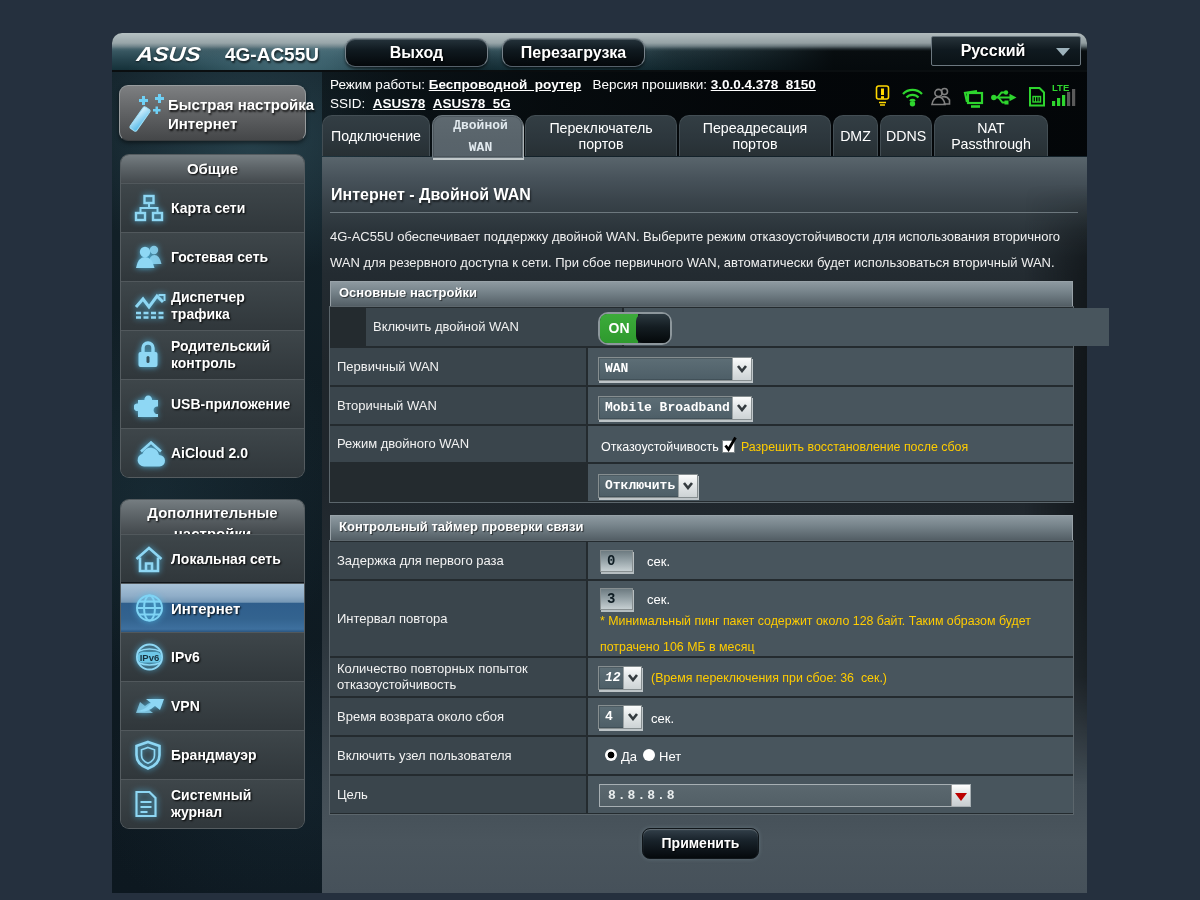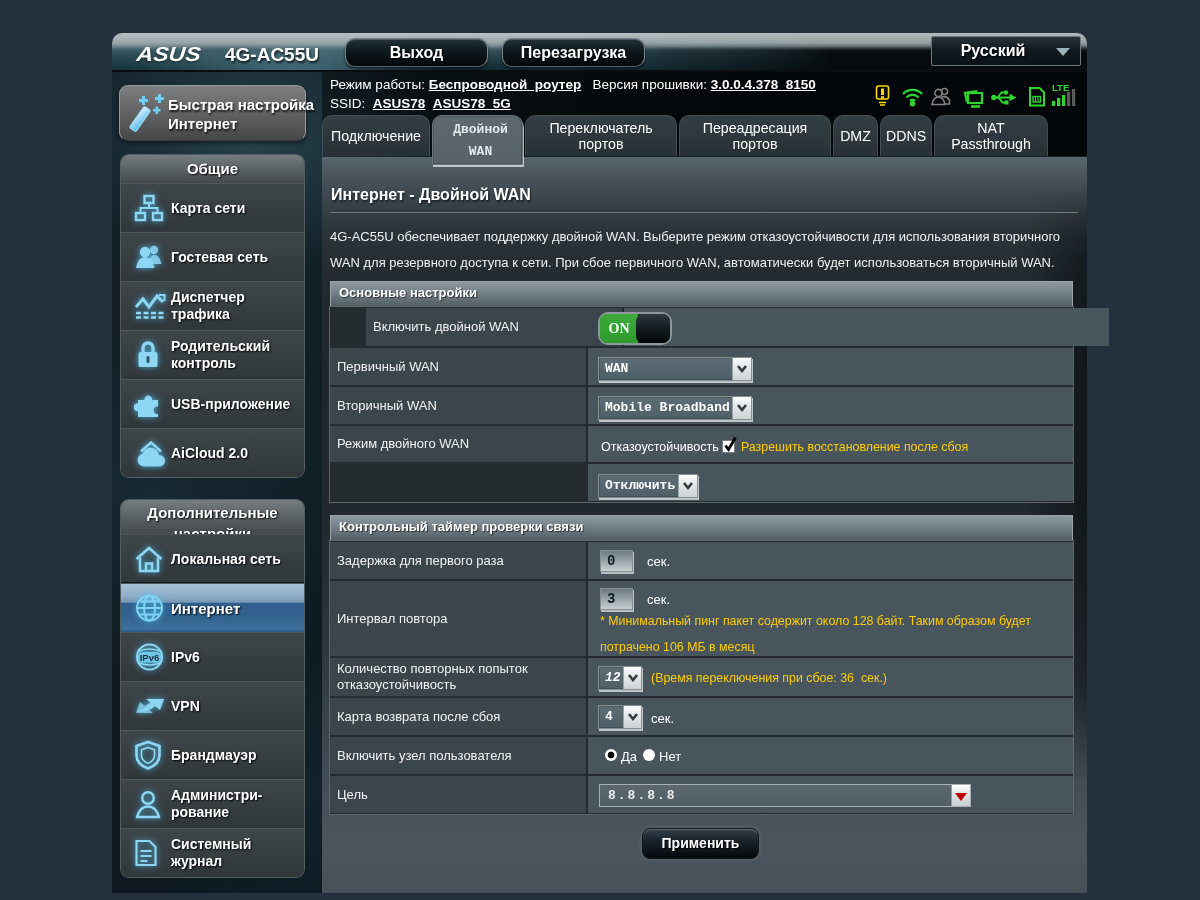--- a/index.html
+++ b/index.html
@@ -31,21 +31,21 @@
 #lang{position:absolute;left:931px;top:36px;width:150px;height:30px;border-radius:2px;color:#fff;font-size:16px;font-weight:bold;text-align:center;line-height:28px;
  background:linear-gradient(180deg,#27333a 0%,#101a20 45%,#0a1216 100%);
  border:1px solid #6c7880;text-shadow:1px 1px 2px #000;padding-right:26px;}
 #lang .tri{position:absolute;right:10px;top:11px;width:0;height:0;border-left:7px solid transparent;border-right:7px solid transparent;border-top:8px solid #9db2bb;}
 .inf{position:absolute;color:#fff;font-size:13.5px;white-space:nowrap;}
 .inf u{text-decoration:underline;font-weight:bold;}
 
 .tab{position:absolute;top:115px;height:41px;border-radius:10px 10px 0 0;color:#fff;font-size:14.2px;text-align:center;
  background:linear-gradient(180deg,#333e44 0%,#2c363c 60%,#273034 100%);
  border:1px solid #434e54;border-bottom:none;display:flex;align-items:center;justify-content:center;line-height:15.5px;padding-top:1px;}
-.tab.sel{background:linear-gradient(180deg,#5e6970 0%,#59646b 60%,#57626a 100%);height:50px;z-index:5;border-color:#6b767d;color:#e2eaef;}
+.tab.sel{background:linear-gradient(180deg,#5e6970 0%,#59646b 60%,#57626a 100%);height:43px;z-index:5;border-color:#6b767d;color:#e2eaef;}
 
 #panel{position:absolute;left:322px;top:157px;width:765px;height:736px;
  background:
  linear-gradient(180deg,#59656c 0%,#47525a 3%,#39434a 6%,#2b343a 10%,#232b31 16%,#1f262b 28%,#1f262c 45%,#252d33 56%,#2c363d 66%,#38424a 76%,#424d55 85%,#4a555d 93%,#46515a 100%);}
 #title{position:absolute;left:331px;top:186px;color:#fff;font-size:16px;font-weight:bold;text-shadow:1px 2px 2px rgba(0,0,0,.55);}
 #titlehr{position:absolute;left:330px;top:212px;width:748px;height:1px;background:#6d787e;}
 .desc{position:absolute;left:330px;color:#f0f0f0;font-size:13px;white-space:nowrap;}
 
 .thead{position:absolute;left:330px;width:743px;height:26px;color:#fff;font-size:13px;font-weight:bold;line-height:22px;
  background:linear-gradient(180deg,#8d99a0 0%,#77848b 40%,#535e65 100%);
@@ -181,21 +181,21 @@
     <div class="fld"></div>
   </div>
 <div class="row" style="top:426px;height:36px;">
     <div class="lab">Режим двойного WAN</div>
     <div class="fld"></div>
   </div>
 <div class="row" style="top:464px;height:37px;">
     <div class="fld"></div>
   </div>
 
-<div id="toggle" class="abs" style="left:600px;top:314px;width:70px;height:29px;border-radius:8px;box-shadow:0 0 0 2px #8d979c;background:#1a2328;font-family:Liberation Serif, serif;">
+<div id="toggle" class="abs" style="left:600px;top:314px;width:70px;height:29px;border-radius:8px;box-shadow:0 0 0 2px #8d979c;background:#1a2328;">
  <div class="abs" style="left:0;top:0;width:38px;height:29px;border-radius:7px 0 0 7px;background:linear-gradient(180deg,#3cab3a 0%,#2e9a2e 100%);color:#fff;font-weight:bold;font-size:14px;text-align:center;line-height:29px;">ON</div>
  <div class="abs" style="left:36px;top:0;width:34px;height:29px;border-radius:7px;background:linear-gradient(180deg,#2c3940 0%,#141d22 45%,#04080a 100%);"></div>
 </div>
 <div class="sel" style="left:598px;top:357px;width:154px;">WAN<div class="btn" style="width:19px;">
       <svg width="12" height="8" viewBox="0 0 12 8">
         <path d="M2 1 L6 6 L10 1" fill="none" stroke="#343b3f" stroke-width="2.6"></path>
       </svg>
     </div></div>
 <div class="sel" style="left:598px;top:396px;width:154px;">Mobile Broadband<div class="btn" style="width:19px;">
       <svg width="12" height="8" viewBox="0 0 12 8">
@@ -223,21 +223,21 @@
   </div>
 <div class="row" style="top:581px;height:75px;">
     <div class="lab">Интервал повтора</div>
     <div class="fld"></div>
   </div>
 <div class="row" style="top:658px;height:38px;">
     <div class="lab">Количество повторных попыток<br>отказоустойчивость</div>
     <div class="fld"></div>
   </div>
 <div class="row" style="top:698px;height:37px;">
-    <div class="lab">Карта возврата после сбоя</div>
+    <div class="lab">Время возврата около сбоя</div>
     <div class="fld"></div>
   </div>
 <div class="row" style="top:737px;height:37px;">
     <div class="lab">Включить узел пользователя</div>
     <div class="fld"></div>
   </div>
 <div class="row" style="top:776px;height:37px;">
     <div class="lab">Цель</div>
     <div class="fld"></div>
   </div>
@@ -384,29 +384,20 @@
  <div class="mi">
       <svg class="ic" width="28" height="30" viewBox="0 0 28 30">
         <g stroke="#8ed7f4" fill="none">
           <path d="M14 2 L25.5 6 v9 q0 9.5-11.5 13.5 Q2.5 24.5 2.5 15 v-9 Z" stroke-width="2.6"></path>
           <path d="M14 7.5 L20.5 9.8 v5.4 q0 5.5-6.5 8 q-6.5-2.5-6.5-8 v-5.4 Z" stroke-width="1.7"></path>
         </g>
       </svg>
       <div class="tx">Брандмауэр</div>
     </div>
  <div class="mi">
-      <svg class="ic" width="28" height="30" viewBox="0 0 28 30">
-        <g stroke="#8ed7f4" stroke-width="2.4" fill="none">
-          <circle cx="14" cy="9" r="5.8"></circle>
-          <path d="M3 28 q3-10.5 11-10.5 T25 28 Z"></path>
-        </g>
-      </svg>
-      <div class="tx">Администри-<br>рование</div>
-    </div>
- <div class="mi">
       <svg class="ic" style="top:24px;" width="24" height="28" viewBox="0 0 24 28">
         <g stroke="#8ed7f4" stroke-width="2.2" fill="none">
           <path d="M2.5 2 h13 l6 6 v18 h-19 Z"></path>
           <path d="M6.5 12 h11 M6.5 17 h11 M6.5 22 h7"></path>
         </g>
       </svg>
       <div class="tx">Системный<br>журнал</div>
     </div>
 </div>
 

